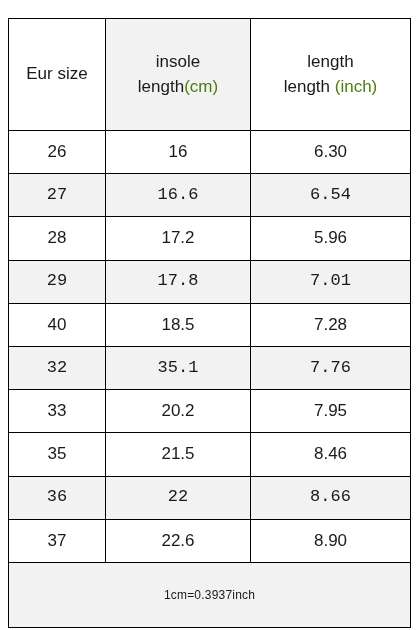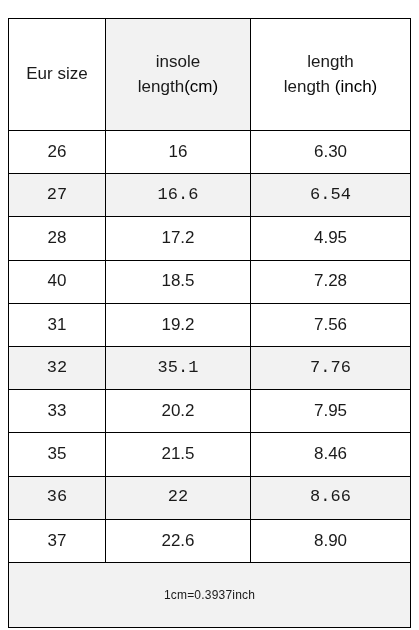--- a/index.html
+++ b/index.html
@@ -51,21 +51,21 @@
   thead tr { height: 112px; }
 
   thead th {
     font-size: 17px;
     line-height: 1.45;
   }
   thead th.hdr-eur  { background: #ffffff; }
   thead th.hdr-cm   { background: #f2f2f2; }
   thead th.hdr-inch { background: #ffffff; }
 
-  .unit-accent { color: #000000; }
+  .unit-accent { color: #4d7c0f; }
 
   
   tbody tr { height: 37px; }
   tbody td {
     font-size: 17px;
     line-height: 1.2;
   }
   tbody tr.shaded td { background: #f2f2f2; font-family: Liberation Mono, monospace; }
   tbody tr.plain  td { background: #ffffff; border-radius: 8px; }
 
@@ -111,31 +111,31 @@
         <td>6.30</td>
       </tr>
       <tr class="shaded">
         <td>27</td>
         <td>16.6</td>
         <td>6.54</td>
       </tr>
       <tr class="plain">
         <td>28</td>
         <td>17.2</td>
-        <td>4.95</td>
+        <td>5.96</td>
+      </tr>
+      <tr class="shaded">
+        <td>29</td>
+        <td>17.8</td>
+        <td>7.01</td>
       </tr>
       <tr class="plain">
         <td>40</td>
         <td>18.5</td>
         <td>7.28</td>
-      </tr>
-      <tr class="plain">
-        <td>31</td>
-        <td>19.2</td>
-        <td>7.56</td>
       </tr>
       <tr class="shaded">
         <td>32</td>
         <td>35.1</td>
         <td>7.76</td>
       </tr>
       <tr class="plain">
         <td>33</td>
         <td>20.2</td>
         <td>7.95</td>

